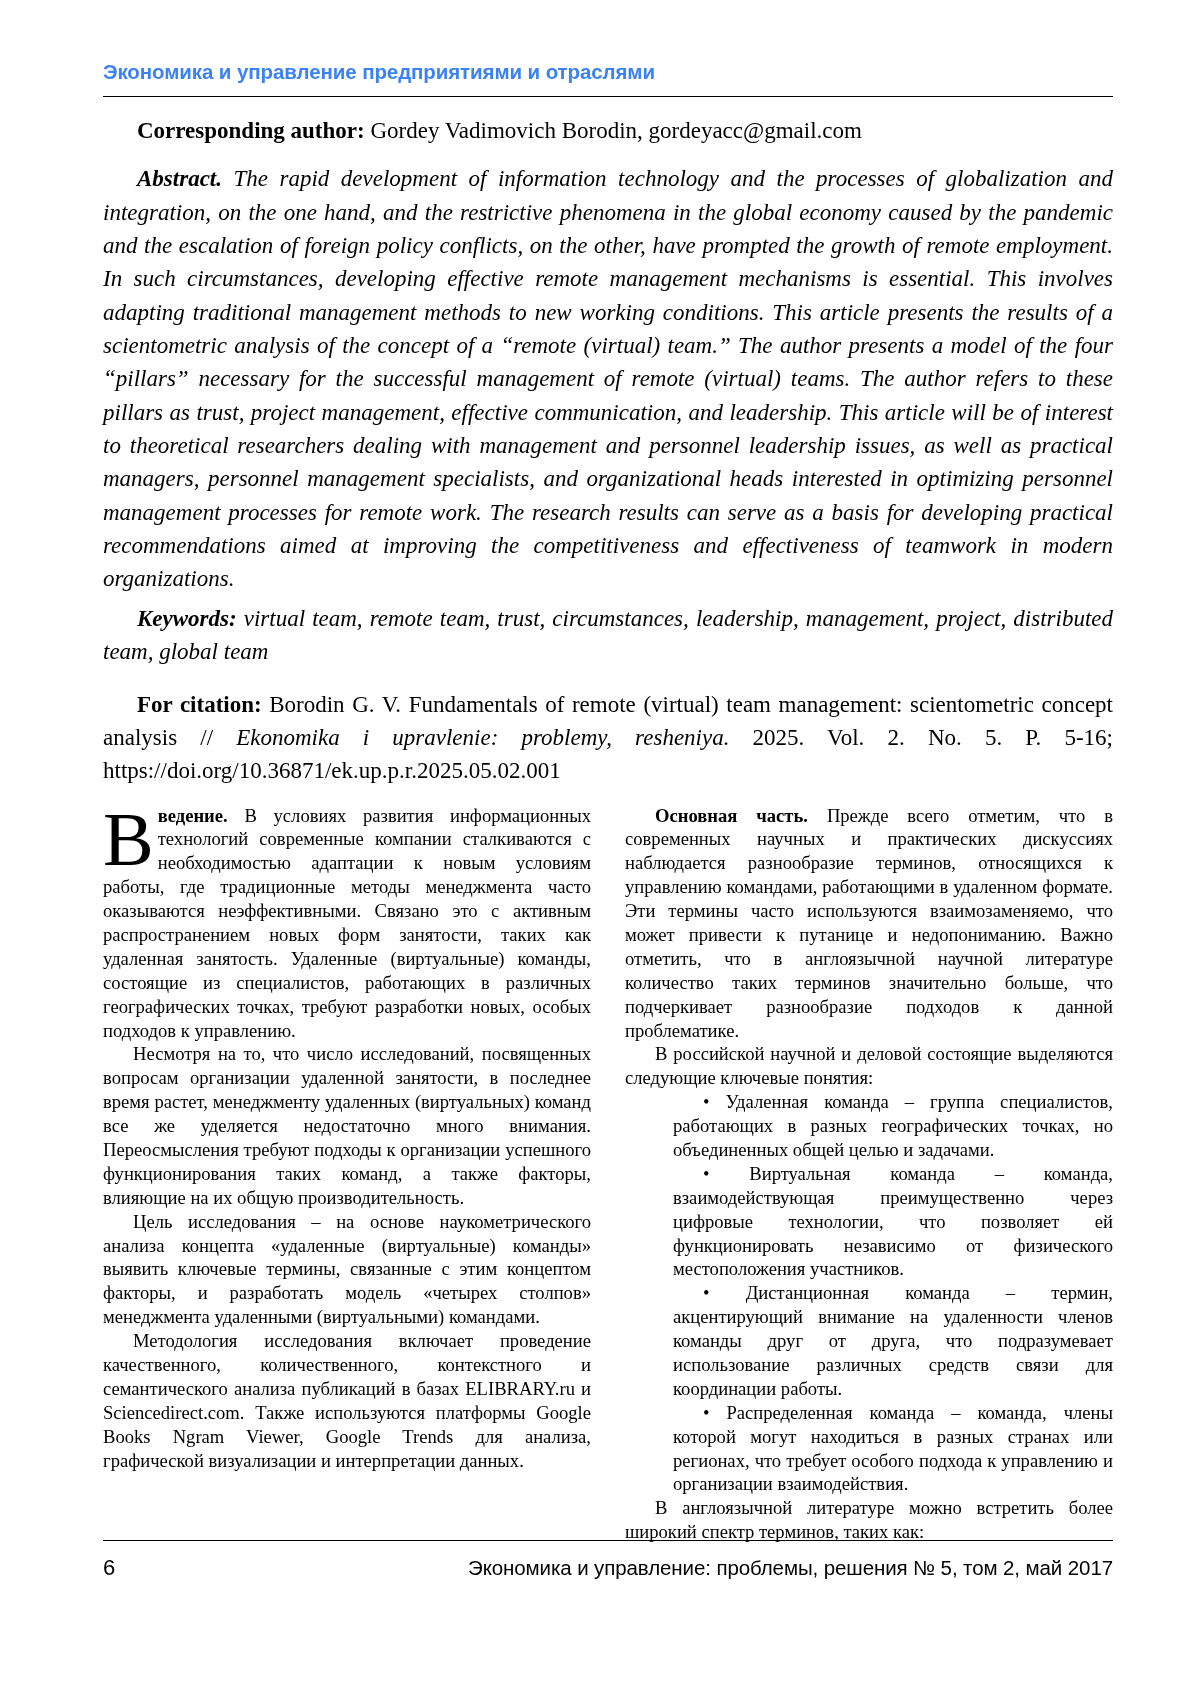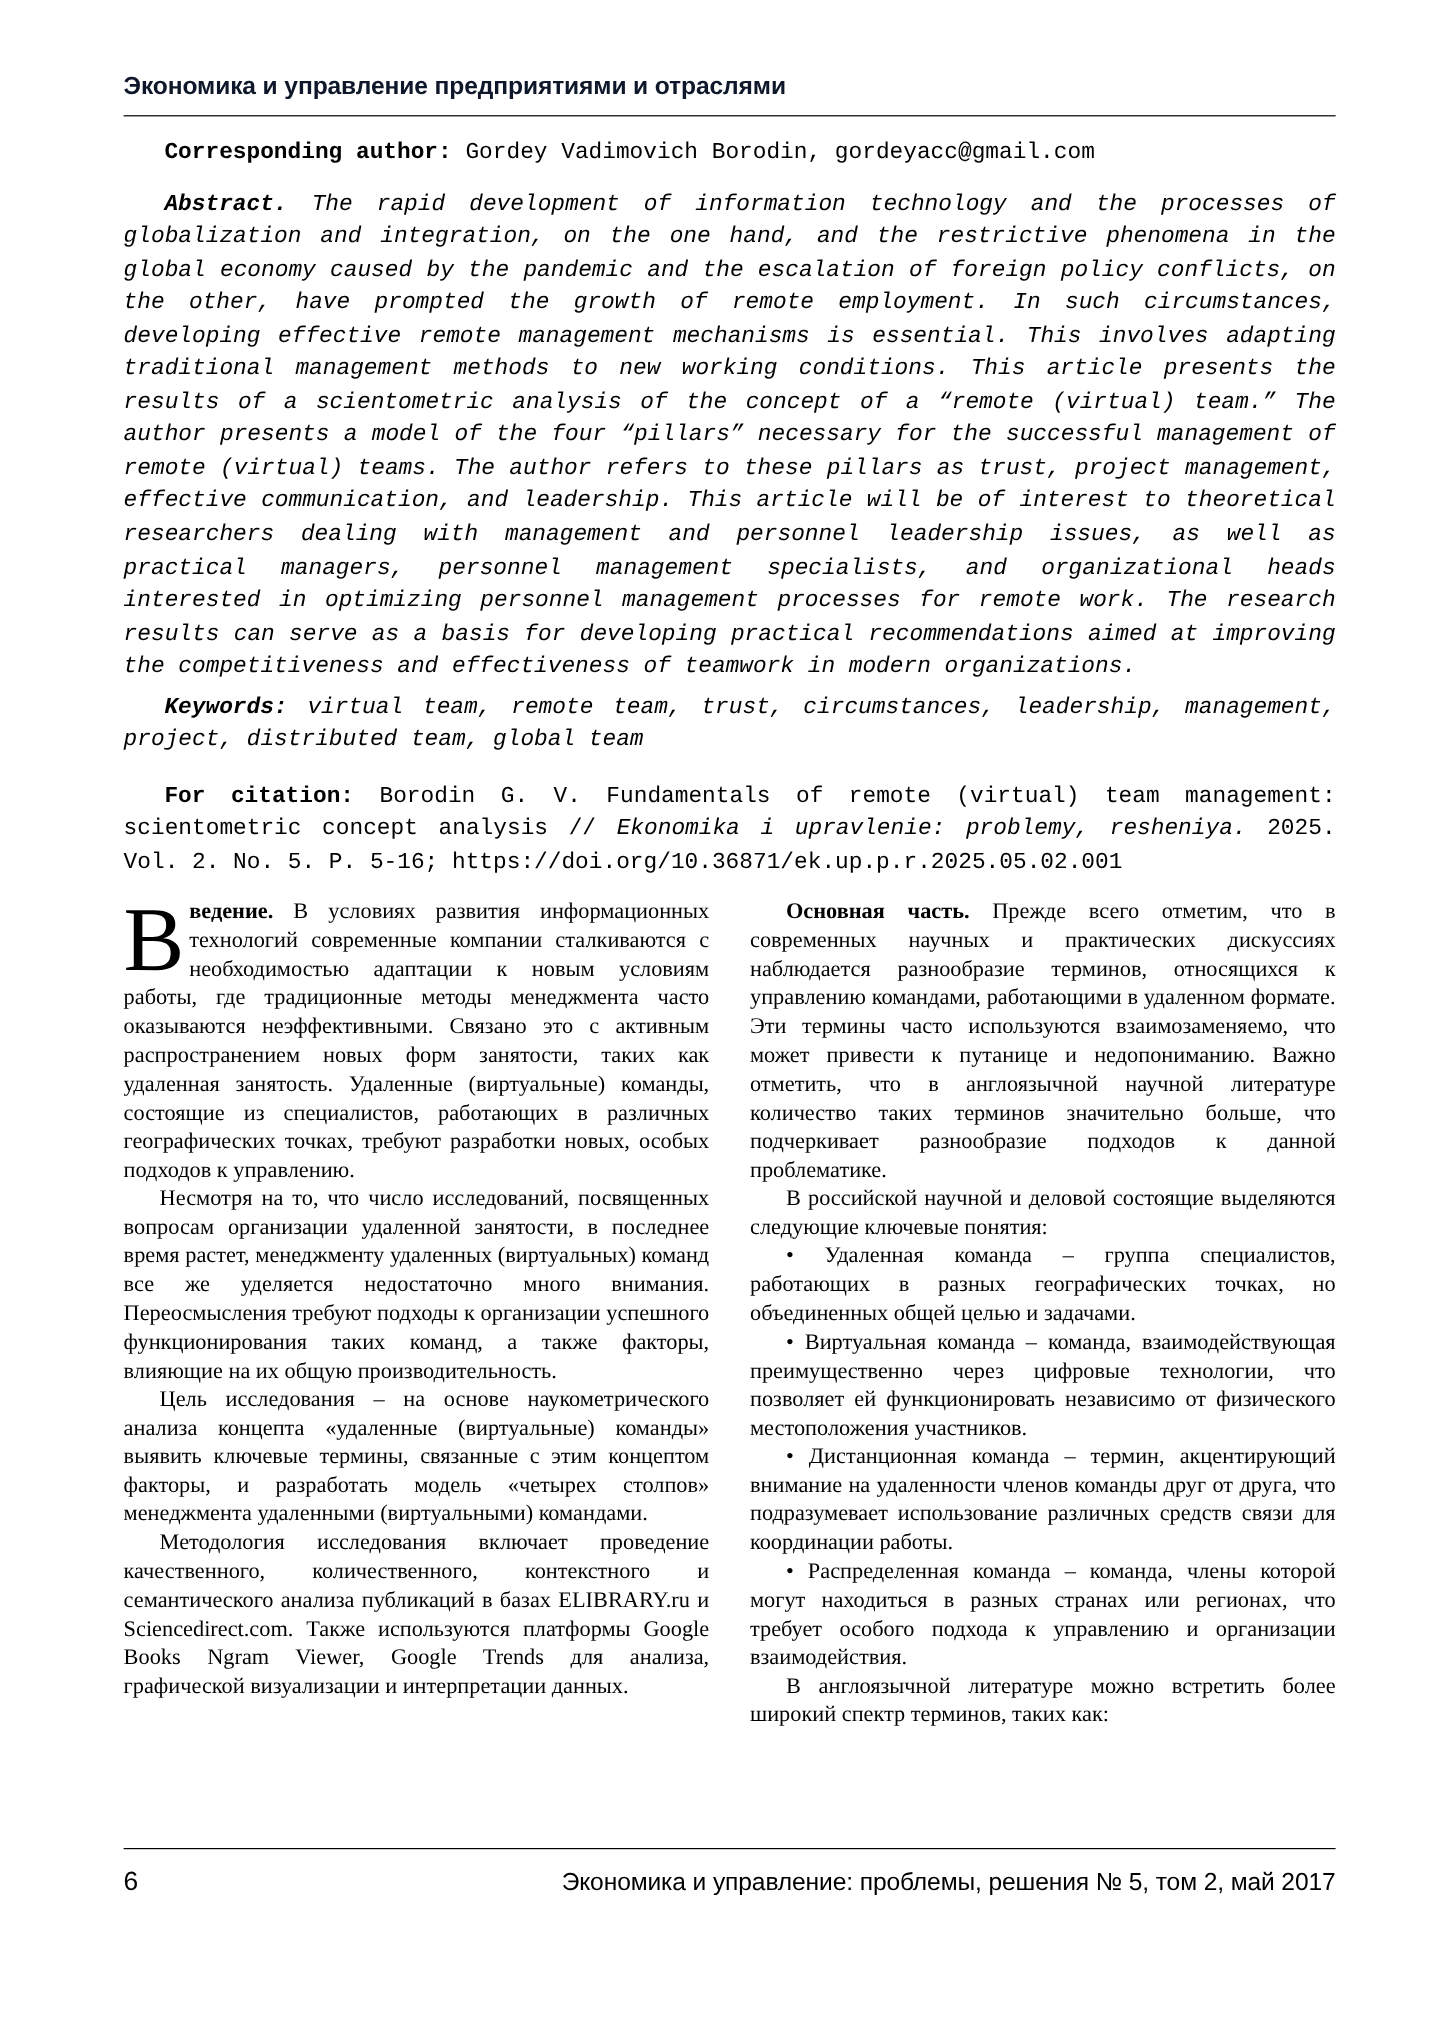--- a/index.html
+++ b/index.html
@@ -28,32 +28,32 @@
     top: 60px;
     width: 1010px;
   }
 
   
   .running-head {
     font-family: "Liberation Sans", sans-serif;
     font-weight: bold;
     font-size: 20.5px;
     letter-spacing: -0.1px;
-    color: #0f172a;
+    color: #3b82f6;
     padding-bottom: 12px;
   }
   .rule-top {
     border-top: 1.6px solid #000;
     margin-bottom: 17px;
   }
 
   
   .front {
-    font-family: Liberation Mono, monospace;
-    font-size: 19px;
+    font-family: Liberation Serif, serif;
+    font-size: 23px;
     line-height: 1.45;
     text-align: justify;
   }
   .corr {
     margin-bottom: 15px;
     text-indent: 34px;
   }
   .corr b { font-weight: bold; }
 
   .abstract {
@@ -98,20 +98,21 @@
     line-height: 1.285;
     text-align: justify;
     hyphens: auto;
   }
   .col p {
     margin: 0;
     text-indent: 30px;
   }
   .col p.bullet {
     text-indent: 30px;
+    margin-left: 48px;
   }
   .col b { font-weight: bold; }
 
   
   .dropcap-para {
     position: relative;
     text-indent: 0 !important;
   }
   .dropcap {
     float: left;

